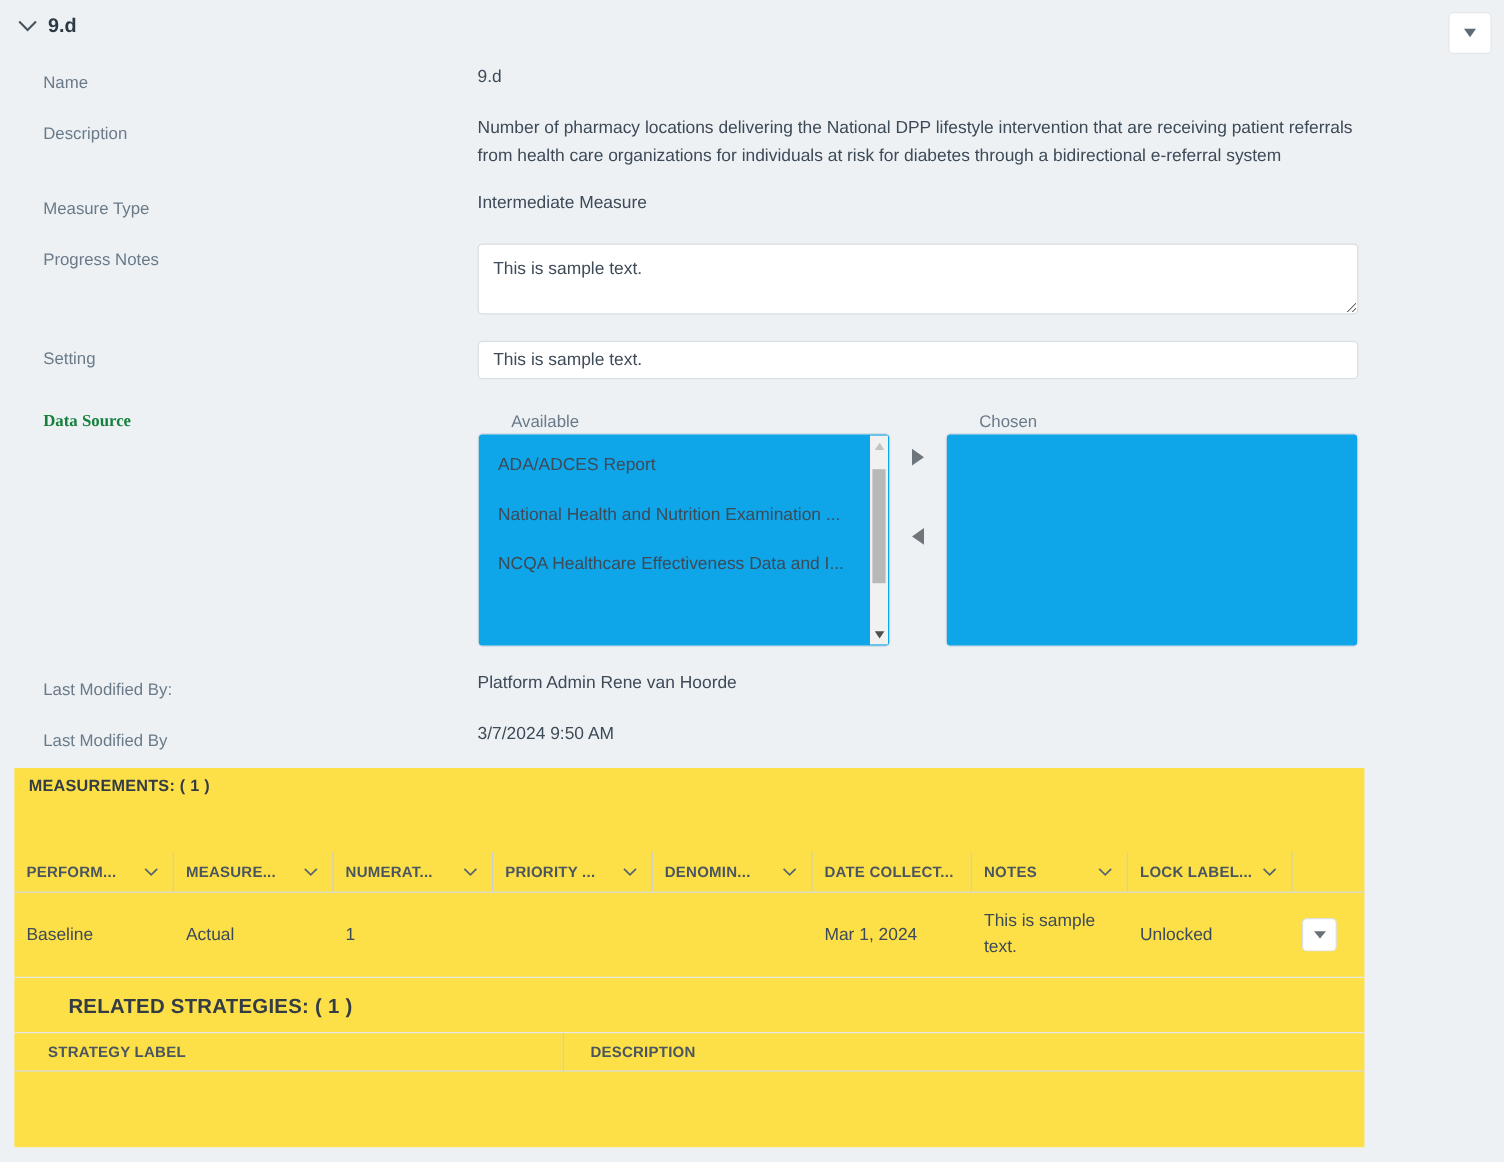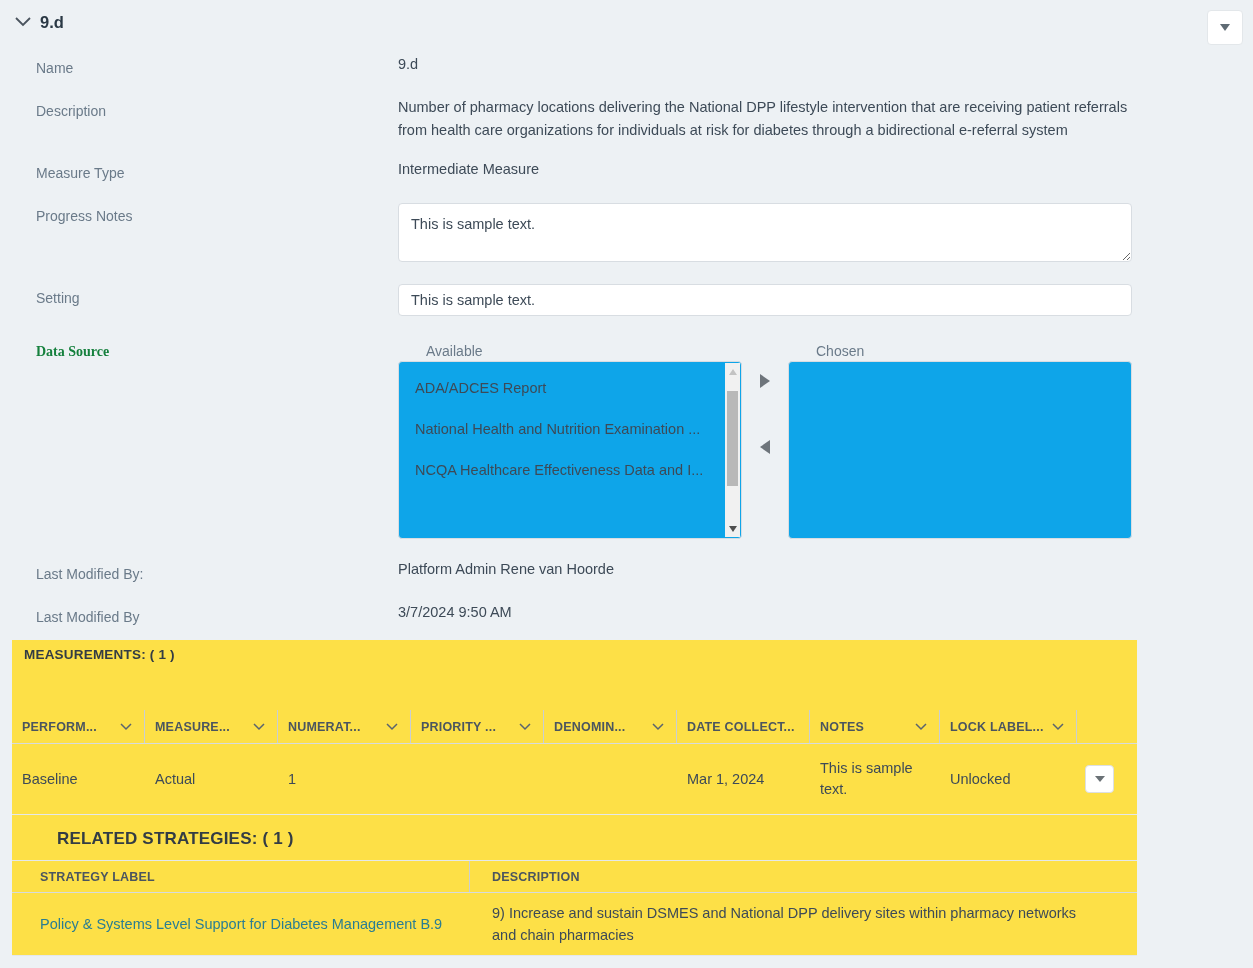--- a/index.html
+++ b/index.html
@@ -236,20 +236,14 @@
     </div>
   </div>
 
   <div class="rs-title">RELATED STRATEGIES: ( 1 )</div>
 
   <div class="rstable">
     <div class="rshead">
       <div class="rsh c1">STRATEGY LABEL</div>
       <div class="rsh c2">DESCRIPTION</div>
     </div>
-    <div class="rsrow">
-      <div class="rsc1">
-        <a class="strategy-link">Policy &amp; Systems Level Support for Diabetes Management B.9</a>
-      </div>
-      <div class="rsc2">9) Increase and sustain DSMES and National DPP delivery sites within pharmacy networks and chain pharmacies</div>
-    </div>
   </div>
 </div>
 
 </body></html>

